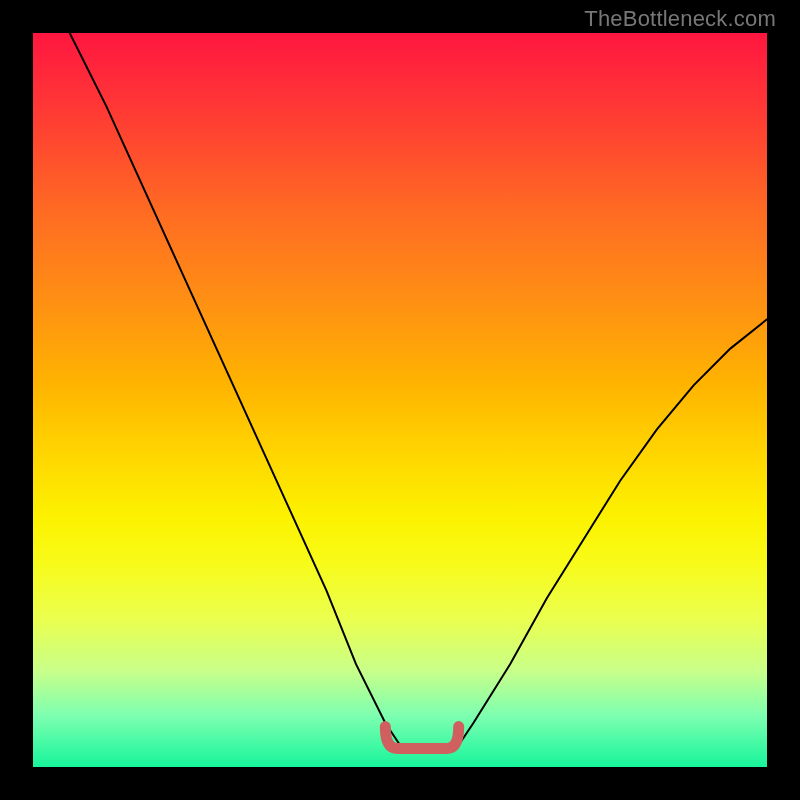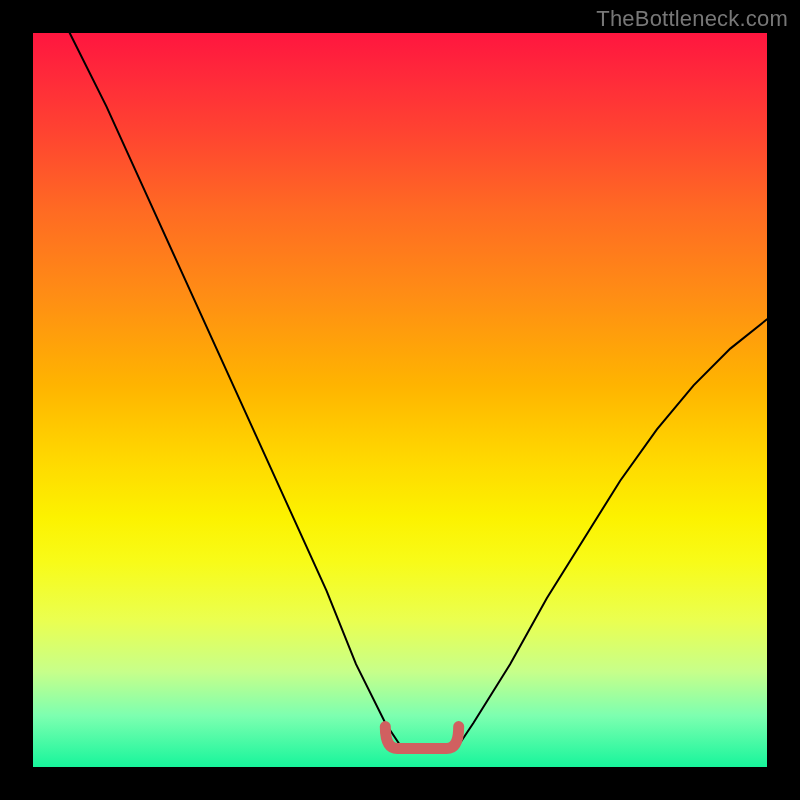--- a/index.html
+++ b/index.html
@@ -34,21 +34,21 @@
       #fcf200 66%,
       #f8fb18 72%,
       #eaff50 80%,
       #c7ff8a 87%,
       #7dffb0 93%,
       #17f59b 100%);
   }
   .watermark {
     position: absolute;
     top: 6px;
-    right: 12px;
+    right: 24px;
     color: #777;
     font-size: 22px;
     font-weight: 500;
     letter-spacing: 0.2px;
     z-index: 5;
     pointer-events: none;
   }
   svg.curves {
     position: absolute;
     left: 0;

